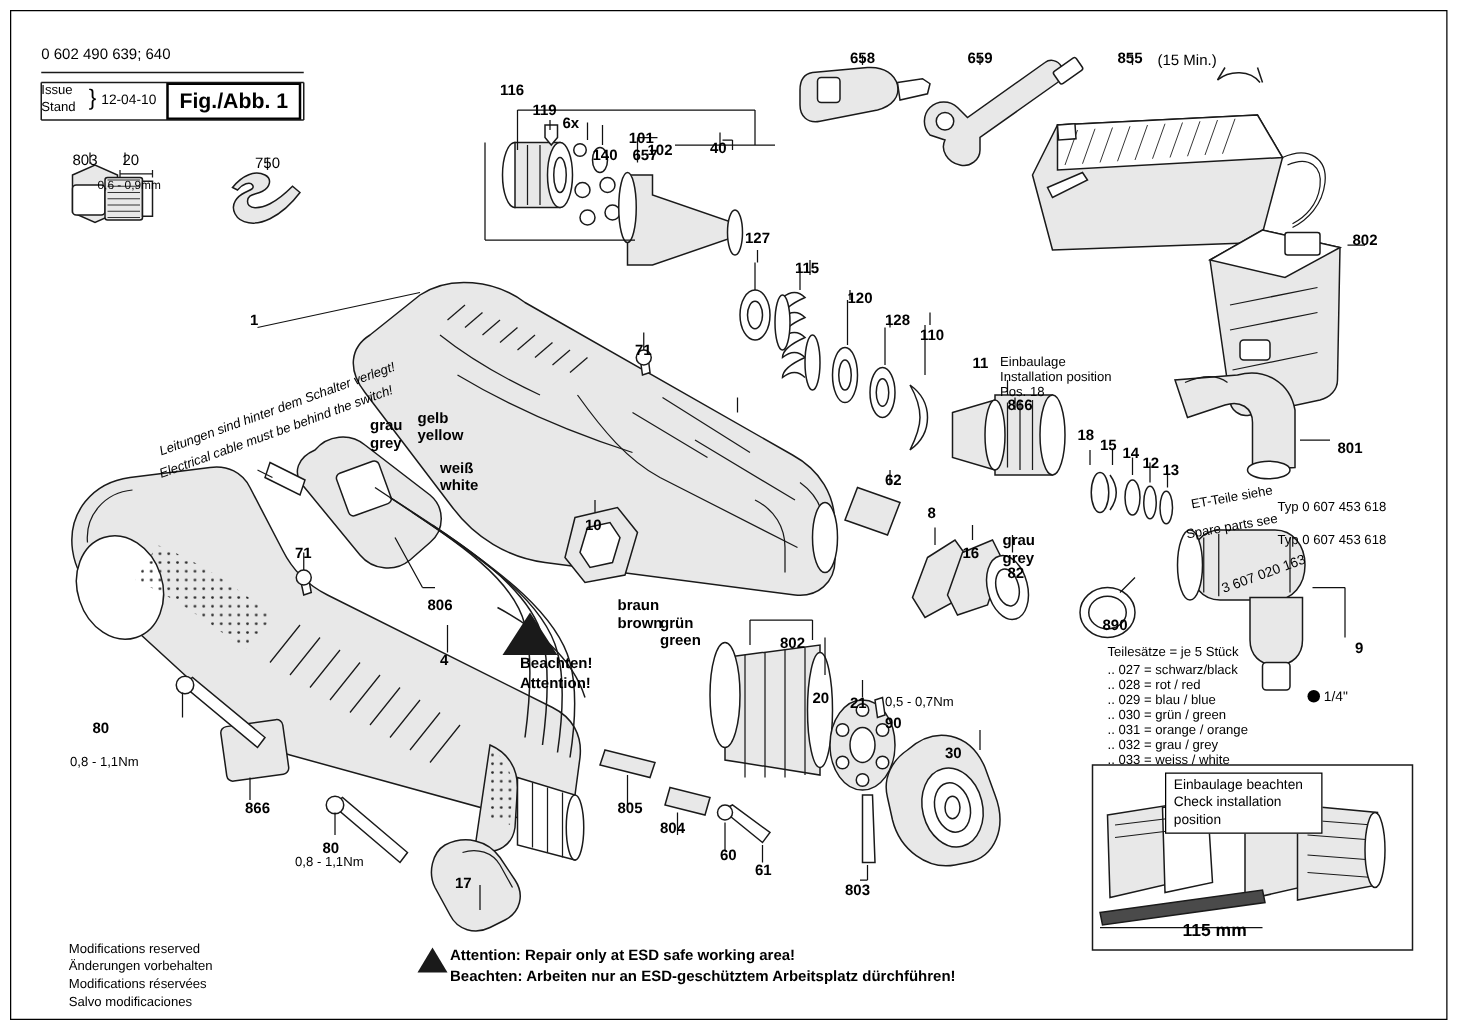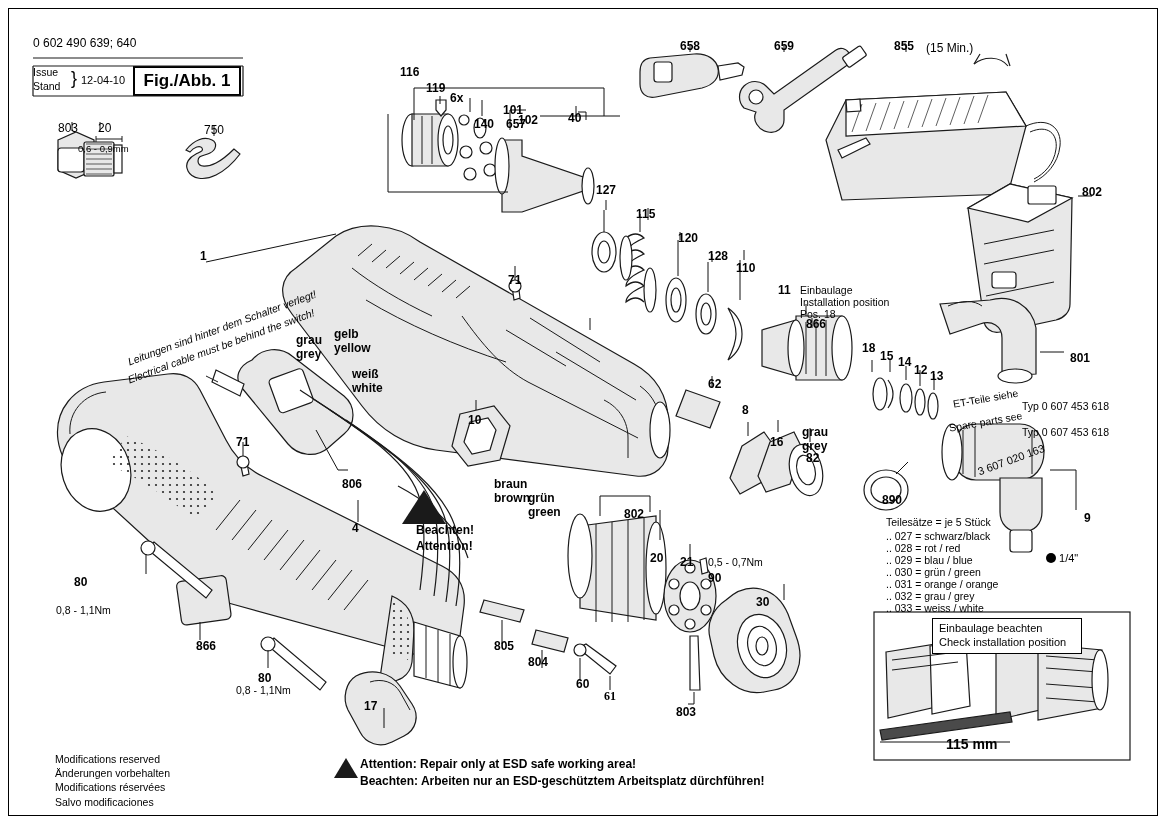--- a/index.html
+++ b/index.html
@@ -426,21 +426,21 @@
   <div class="lbl b" style="left:74px;top:576px;">80</div>
   <div class="lbl sm" style="left:56px;top:604px;">0,8 - 1,1Nm</div>
   <div class="lbl b" style="left:196px;top:640px;">866</div>
   <div class="lbl b" style="left:258px;top:672px;">80</div>
   <div class="lbl sm" style="left:236px;top:684px;">0,8 - 1,1Nm</div>
   <div class="lbl b" style="left:364px;top:700px;">17</div>
 
   <div class="lbl b" style="left:494px;top:640px;">805</div>
   <div class="lbl b" style="left:528px;top:656px;">804</div>
   <div class="lbl b" style="left:576px;top:678px;">60</div>
-  <div class="lbl b" style="left:604px;top:690px;font-family:Liberation Serif, serif;">61</div>
+  <div class="lbl b" style="left:604px;top:690px;">61</div>
   <div class="lbl b" style="left:676px;top:706px;">803</div>
   <div class="lbl b" style="left:624px;top:508px;">802</div>
   <div class="lbl b" style="left:650px;top:552px;">20</div>
   <div class="lbl b" style="left:680px;top:556px;">21</div>
   <div class="lbl sm" style="left:708px;top:556px;">0,5 - 0,7Nm</div>
   <div class="lbl b" style="left:708px;top:572px;">90</div>
   <div class="lbl b" style="left:756px;top:596px;text-align:center;">30</div>
 
   <div class="lbl b" style="left:778px;top:284px;">11</div>
   <div class="lbl sm" style="left:800px;top:284px;">Einbaulage</div>
@@ -474,21 +474,21 @@
 
   <div class="lbl sm" style="left:886px;top:516px;">Teilesätze = je 5 Stück</div>
   <div class="lbl sm" style="left:886px;top:530px;">.. 027 = schwarz/black</div>
   <div class="lbl sm" style="left:886px;top:542px;text-align:center;">.. 028 = rot / red</div>
   <div class="lbl sm" style="left:886px;top:554px;">.. 029 = blau / blue</div>
   <div class="lbl sm" style="left:886px;top:566px;">.. 030 = grün / green</div>
   <div class="lbl sm" style="left:886px;top:578px;">.. 031 = orange / orange</div>
   <div class="lbl sm" style="left:886px;top:590px;">.. 032 = grau / grey</div>
   <div class="lbl sm" style="left:886px;top:602px;">.. 033 = weiss / white</div>
 
-  <div class="note-box" style="left:932px;top:618px;width:150px;">
+  <div class="note-box" style="left:932px;top:618px;width:126px;">
     <div class="b">Einbaulage beachten</div>
     <div class="b">Check installation position</div>
   </div>
   <div class="lbl b" style="left:946px;top:736px;font-size:14px;">115 mm</div>
 
   <div class="footer">
     <div>Modifications reserved</div>
     <div>Änderungen vorbehalten</div>
     <div>Modifications réservées</div>
     <div>Salvo modificaciones</div>

